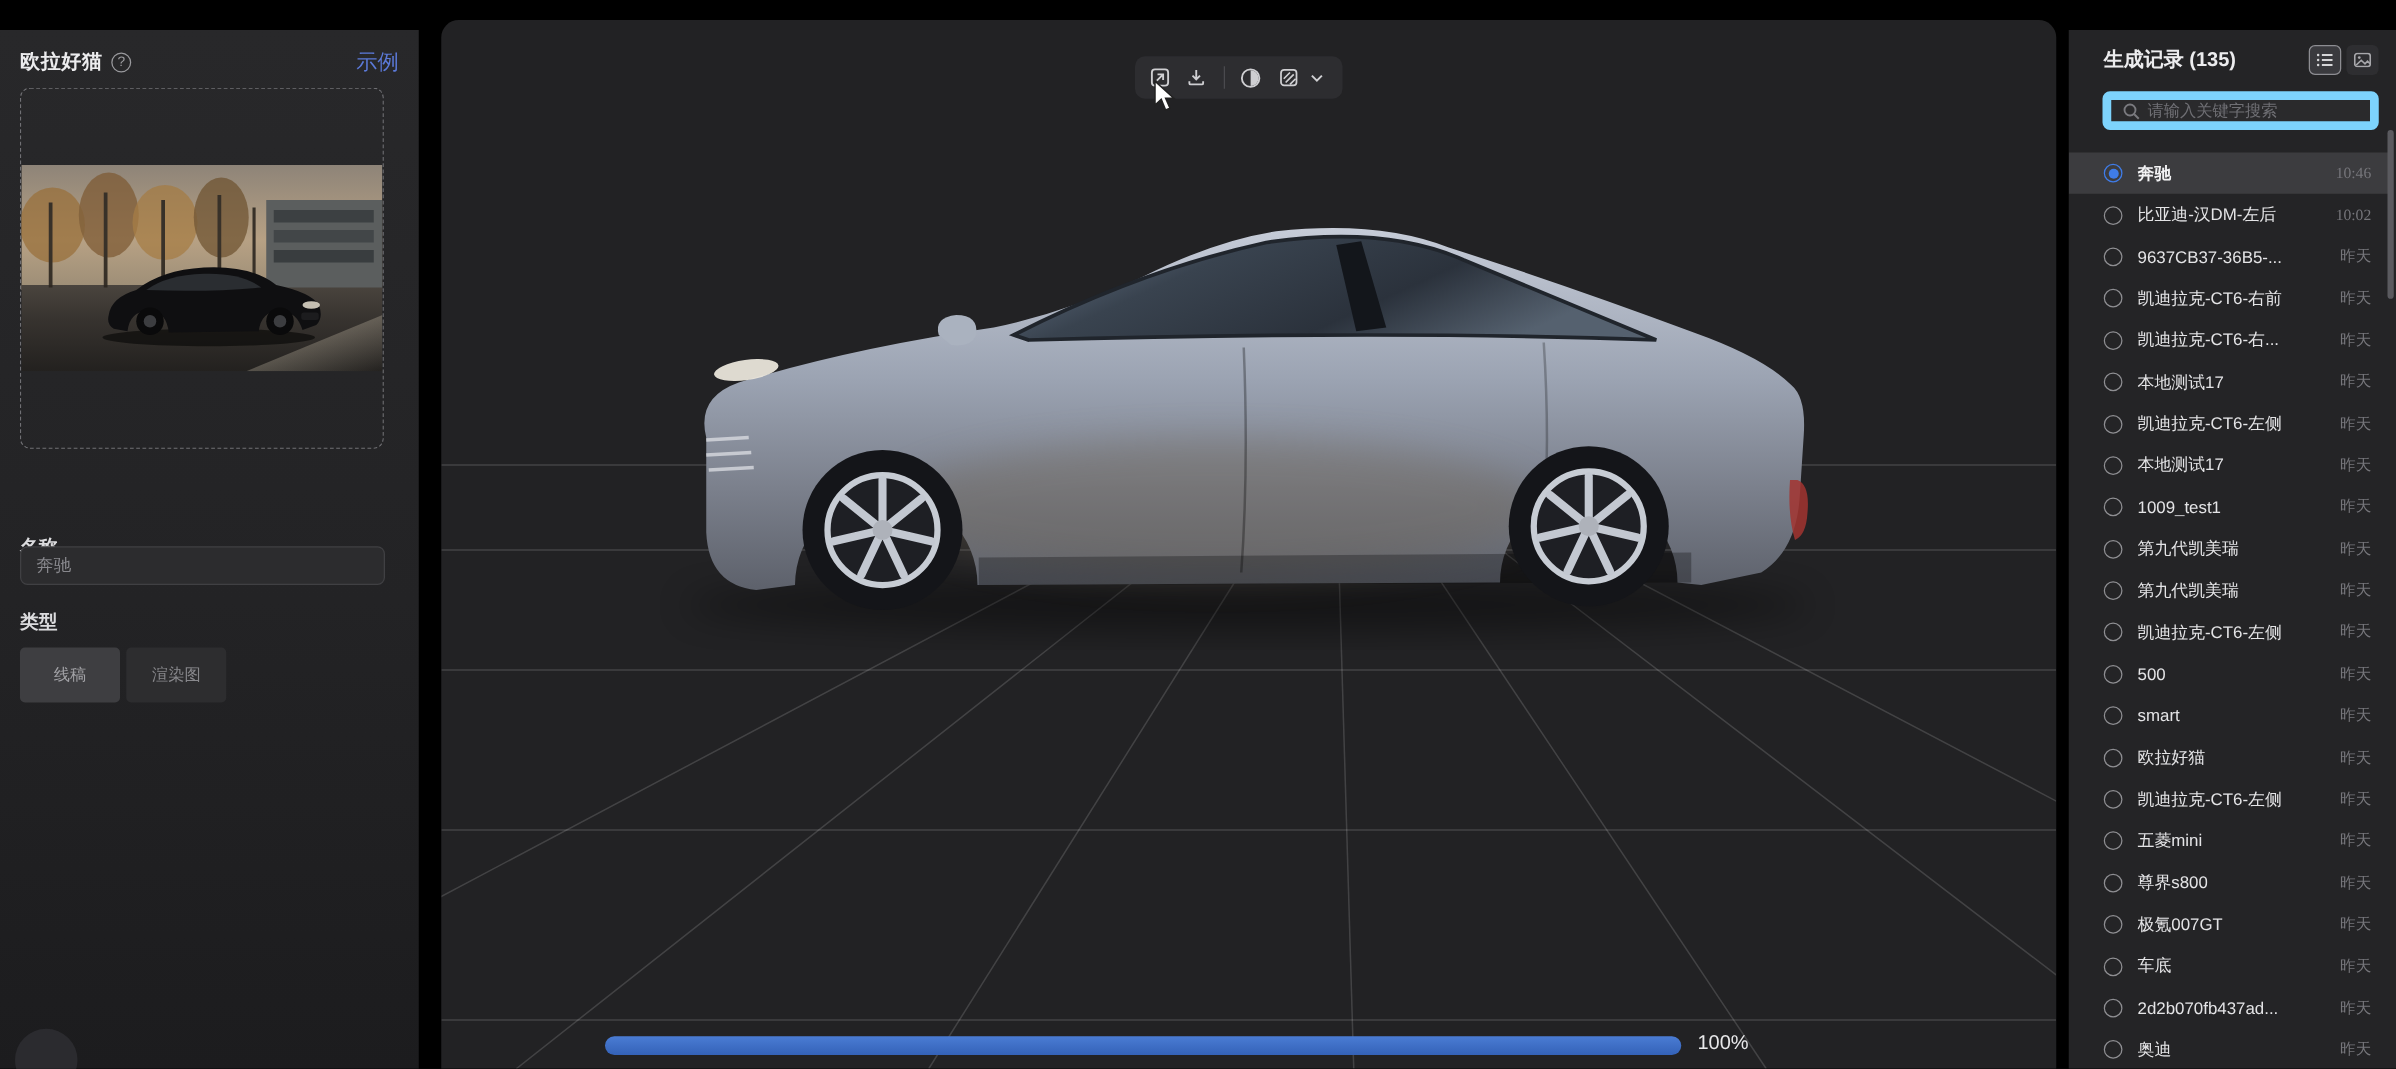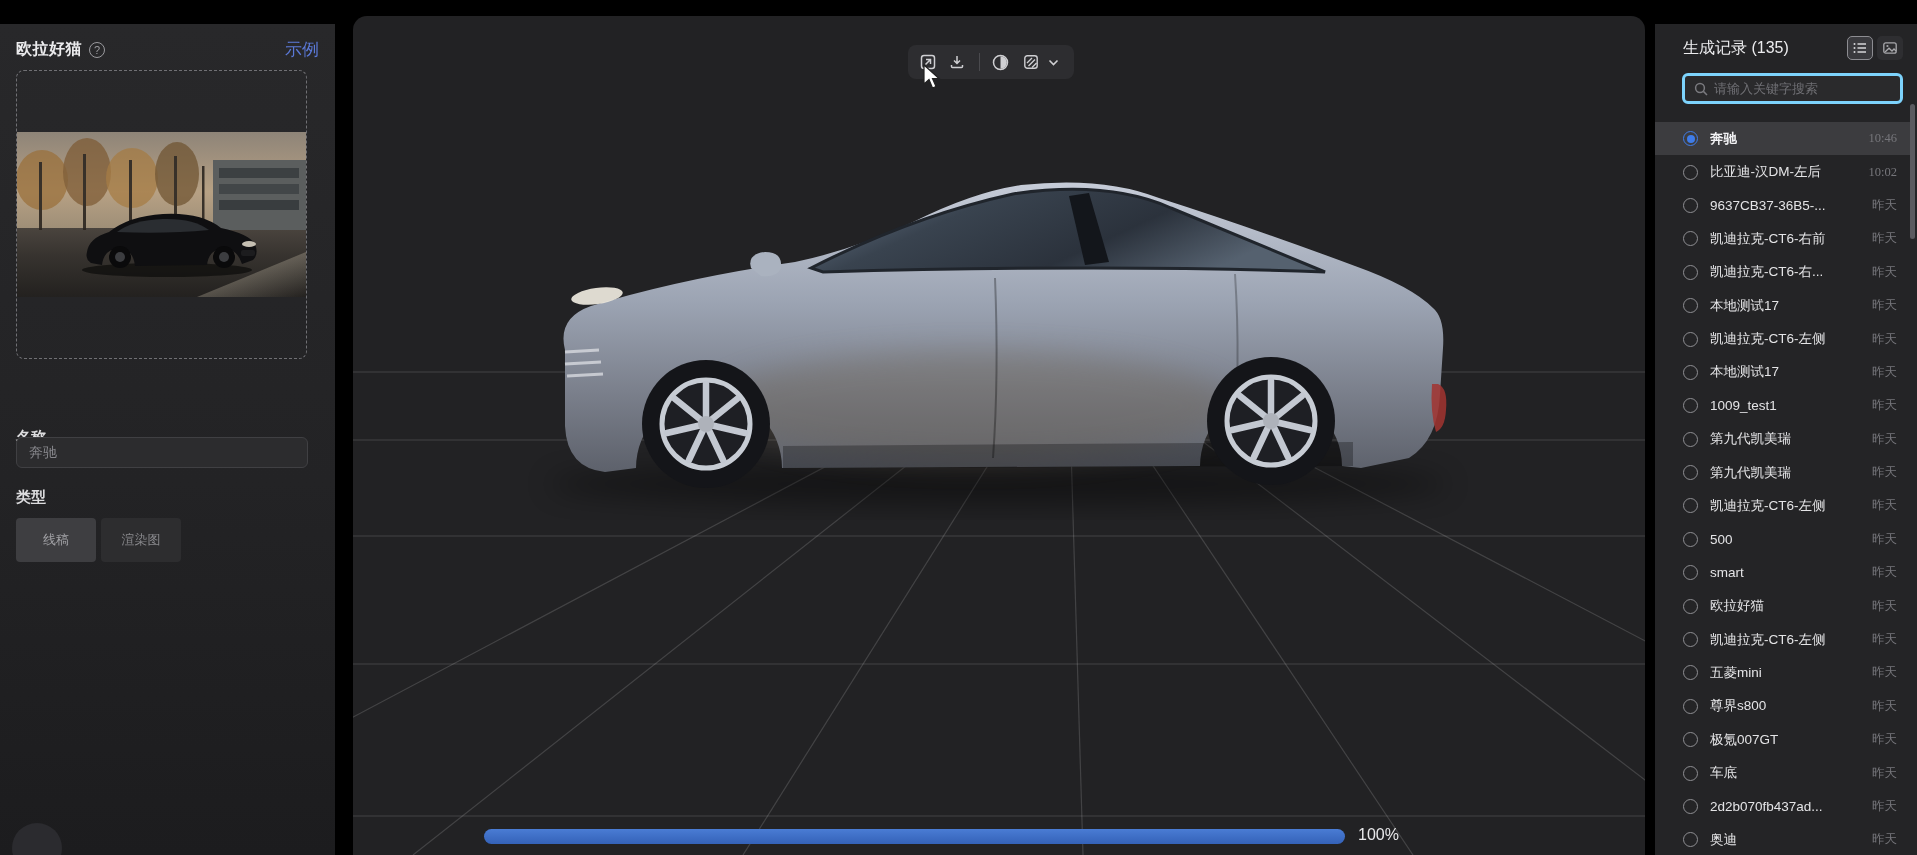--- a/index.html
+++ b/index.html
@@ -45,27 +45,27 @@
   .tb-divider { width:1px; height:18px; background:#4a4a4e; }
   .progress-bar { position:absolute; left:131px; top:813px; width:861px; height:15px;
                   border-radius:8px; background:linear-gradient(180deg,#4a7cd4,#3462b8); }
   .progress-label { position:absolute; left:1005px; top:810px; color:#e8e8ea; font-size:16px; }
   .cursor { position:absolute; left:569px; top:48px; }
 
   
   .right-panel { position:absolute; left:1655px; top:24px; width:262px; height:831px;
                  background:#242426; overflow:hidden; }
   .rp-header { display:flex; align-items:center; padding:12px 14px 0 28px; }
-  .rp-title { color:#ececee; font-size:16px; font-weight:normal; white-space:nowrap; }
+  .rp-title { color:#ececee; font-size:16px; font-weight:bold; white-space:nowrap; }
   .view-toggle { margin-left:auto; display:flex; gap:4px; }
   .vt-btn { width:26px; height:24px; border-radius:5px; display:flex; align-items:center;
             justify-content:center; cursor:pointer; background:#2e2e31; border:1px solid transparent; }
   .vt-btn.active { background:#3a3a3e; border:1px solid #8d8d92; }
   .search-box { position:absolute; left:27px; top:49px; width:221px; height:31px;
-                background:#2a2a2c; border:3px solid #7dd3fc; border-radius:6px;
+                background:#2a2a2c; border:7px solid #7dd3fc; border-radius:6px;
                 display:flex; align-items:center; padding:0 9px; gap:6px; }
   .search-box input { flex:1; background:transparent; border:none; outline:none;
                       color:#bbb; font-size:13px; width:100%;
                       font-family:"Liberation Sans","DejaVu Sans",sans-serif; }
   .search-box input::placeholder { color:#6f6f74; }
   .records { position:absolute; left:0; top:98px; width:256px; }
   .record { height:33.4px; display:flex; align-items:center; padding:0 14px 0 28px; cursor:pointer; }
   .record.selected { background:#3c3c3f; }
   .radio { width:15px; height:15px; border:1.5px solid #8e8e92; border-radius:50%;
            flex:none; margin-right:12px; position:relative; }

